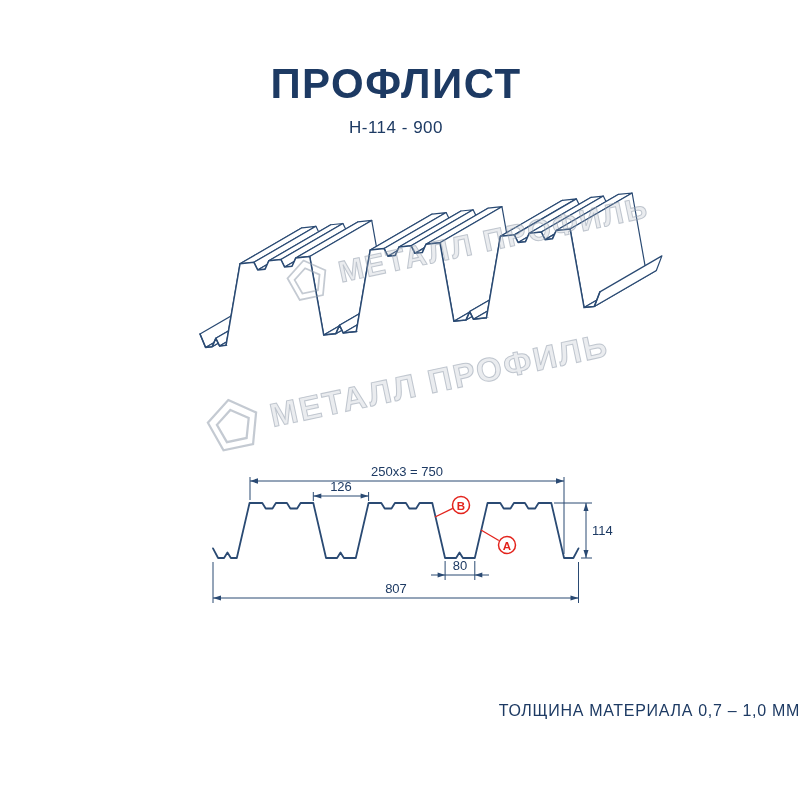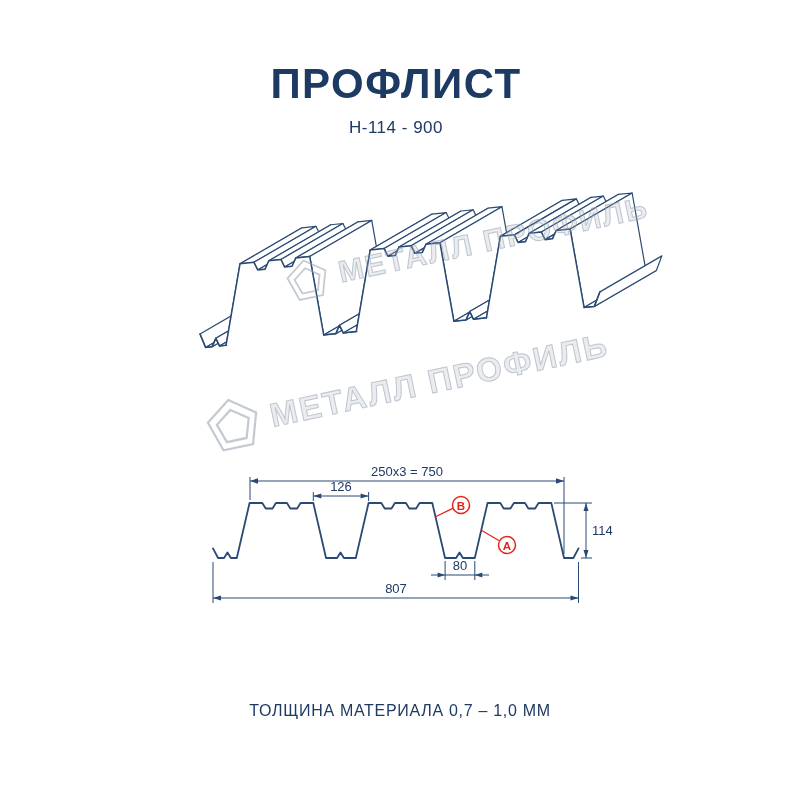--- a/index.html
+++ b/index.html
@@ -1,21 +1,21 @@
 <!DOCTYPE html>
 <html><head>
 <meta charset="utf-8">
 <style>
   html,body{margin:0;padding:0;width:800px;height:800px;background:#fff;overflow:hidden;
     font-family:"Liberation Sans",sans-serif;color:var(--ink,#1d3a63);}
   .page{position:absolute;inset:0;background:#fff;}
   header{position:absolute;top:60px;left:0;right:8px;text-align:center;z-index:4;}
   h1{margin:0;font-size:42px;font-weight:700;letter-spacing:1.5px;}
   .subtitle{margin-top:10px;font-size:17px;letter-spacing:.5px;}
-  footer{position:absolute;top:702px;left:0;right:0;text-align:center;z-index:4;
+  footer{position:absolute;top:702px;left:0;right:0;text-align:right;z-index:4;
     font-size:16px;letter-spacing:.7px;}
   svg.drawing{position:absolute;left:0;top:0;z-index:1;}
   .dims line{stroke:var(--line,#2a4a73);stroke-width:1;}
   .dims polygon{fill:var(--line,#2a4a73);}
   .dims text{fill:var(--ink,#1d3a63);font-size:13px;font-family:"Liberation Sans",sans-serif;}
   .markers circle{fill:#fff;stroke:var(--red,#e3241d);stroke-width:1.5;}
   .markers line{stroke:var(--red,#e3241d);stroke-width:1.3;}
   .markers text{fill:var(--red,#e3241d);font-size:11.5px;font-weight:700;text-anchor:middle;
     font-family:"Liberation Sans",sans-serif;}
   .wm{position:absolute;display:flex;align-items:center;gap:10px;z-index:2;

